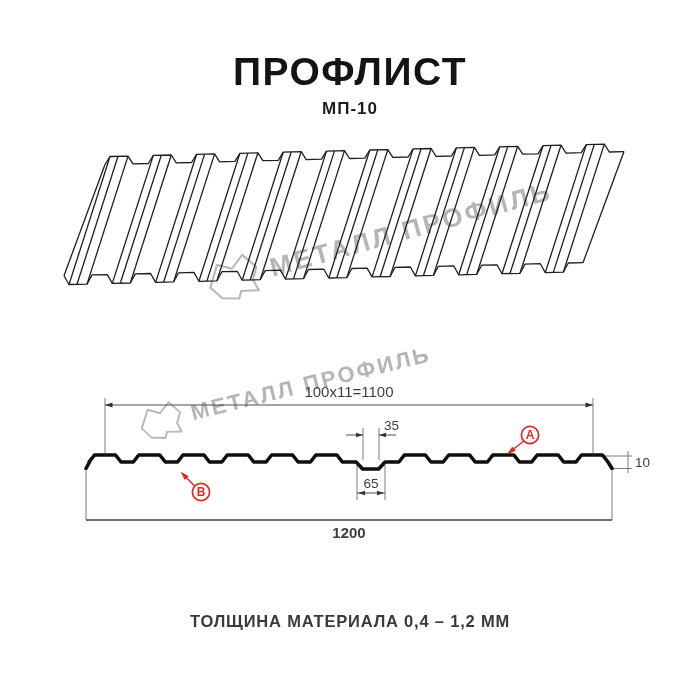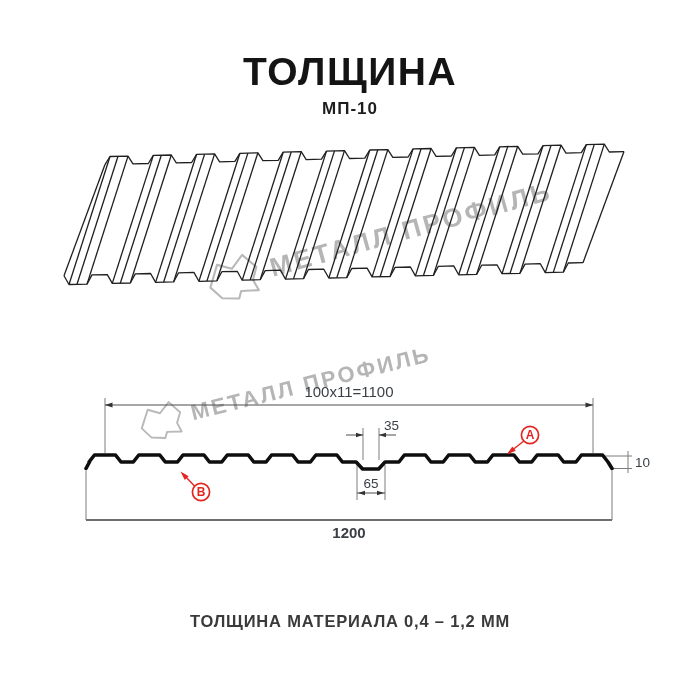--- a/index.html
+++ b/index.html
@@ -22,21 +22,21 @@
   svg text{font-family:"Liberation Sans",sans-serif;}
   .dim-big{font-size:15px;fill:#3a3f46;}
   .dim-small{font-size:13.5px;fill:#3a3f46;}
   .side-letter{font-size:12px;font-weight:bold;fill:#e52620;}
 </style>
 </head>
 <body>
 
 <div id="stage">
 
-  <div class="title">ТОЛЩИНА</div>
+  <div class="title">ПРОФЛИСТ</div>
   <div class="subtitle">МП-10</div>
 
   <div class="watermark" id="wm1">
     <svg width="58" height="46" viewBox="0 0 60 48">
       <path d="M5,27 L18,6 L32,14 L46,3 L57,19 L50,31 L53,43 L35,39 L31,46 L14,41 Z" fill="none" stroke="#b9b9b9" stroke-width="2.2" stroke-linejoin="round"></path>
     </svg>
     <span class="wm-text">МЕТАЛЛ ПРОФИЛЬ</span>
   </div>
 
   <svg id="persp" width="600" height="178" viewBox="0 0 600 178">

